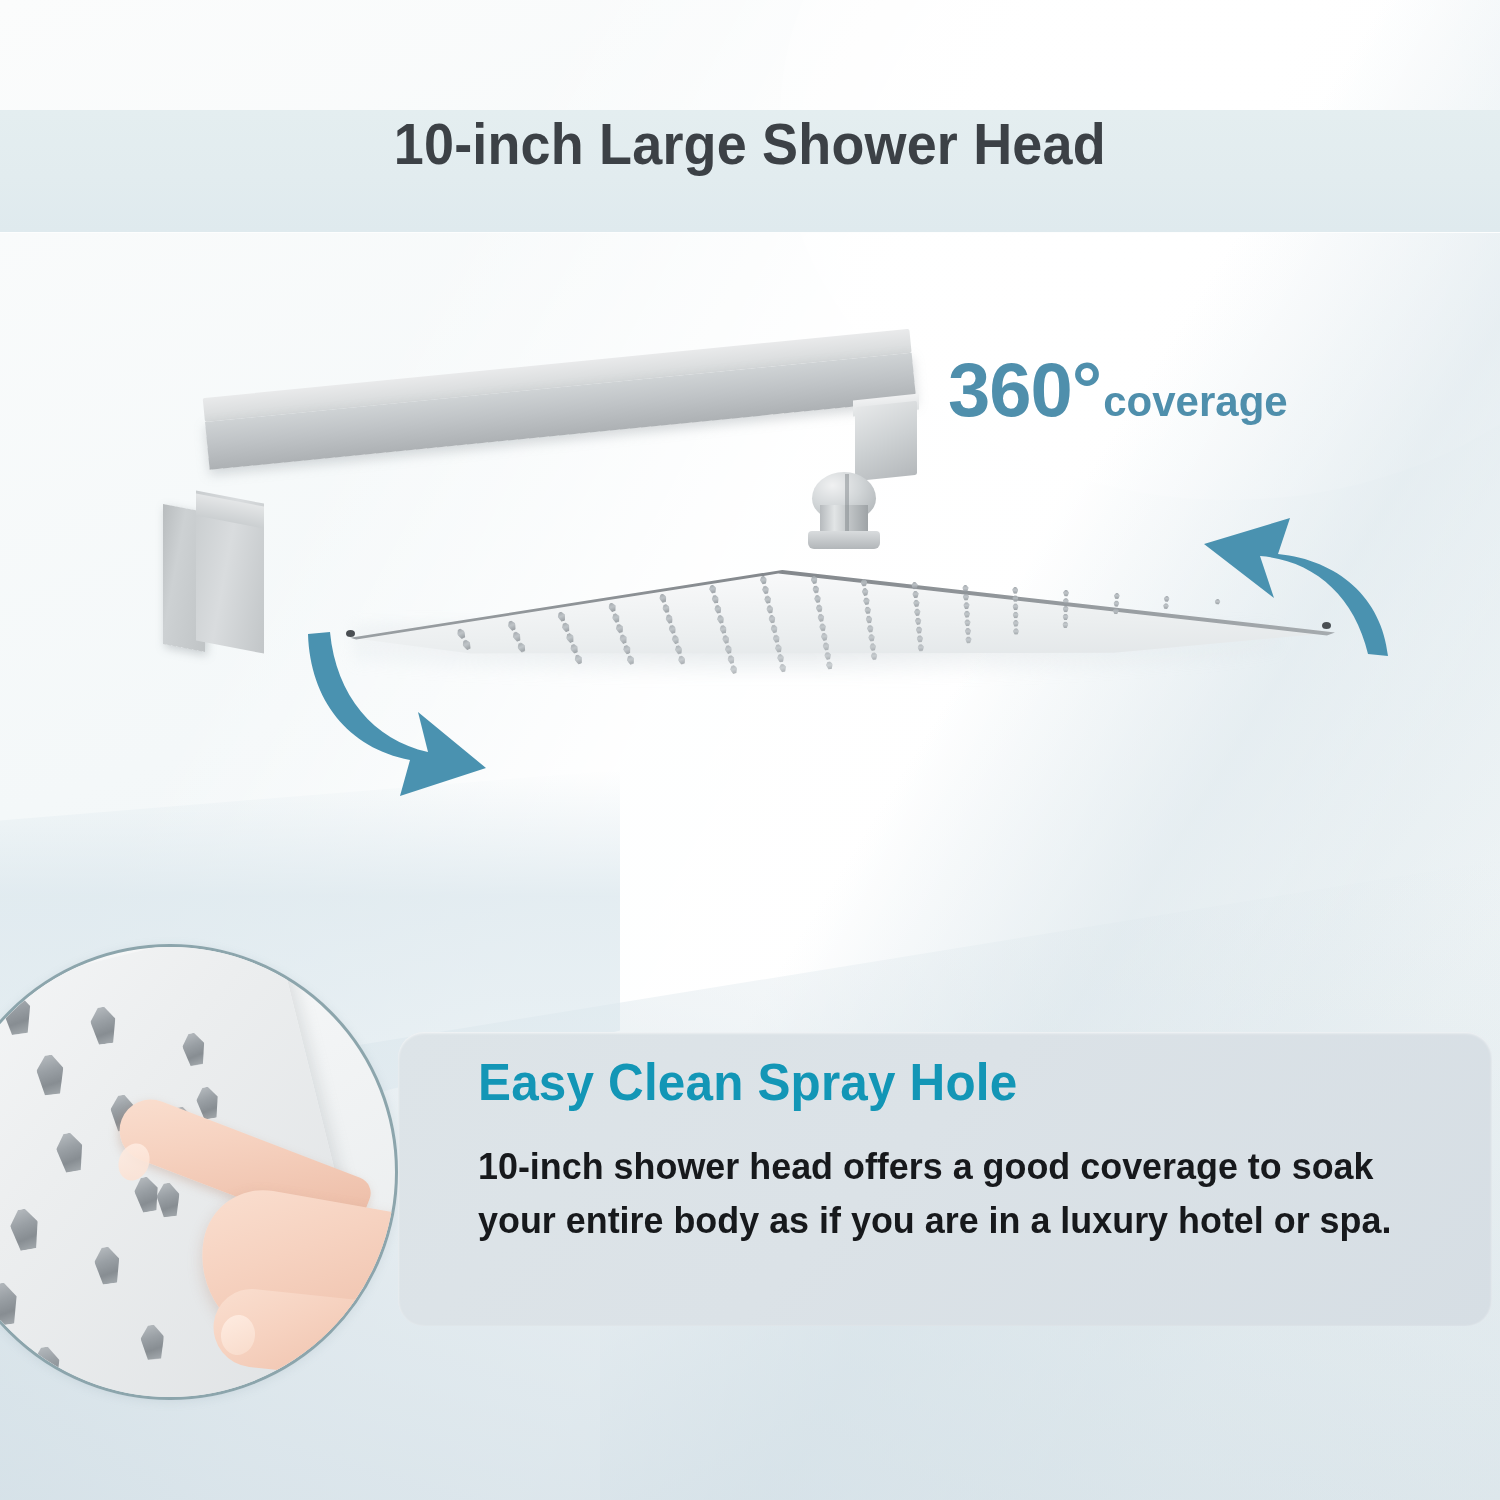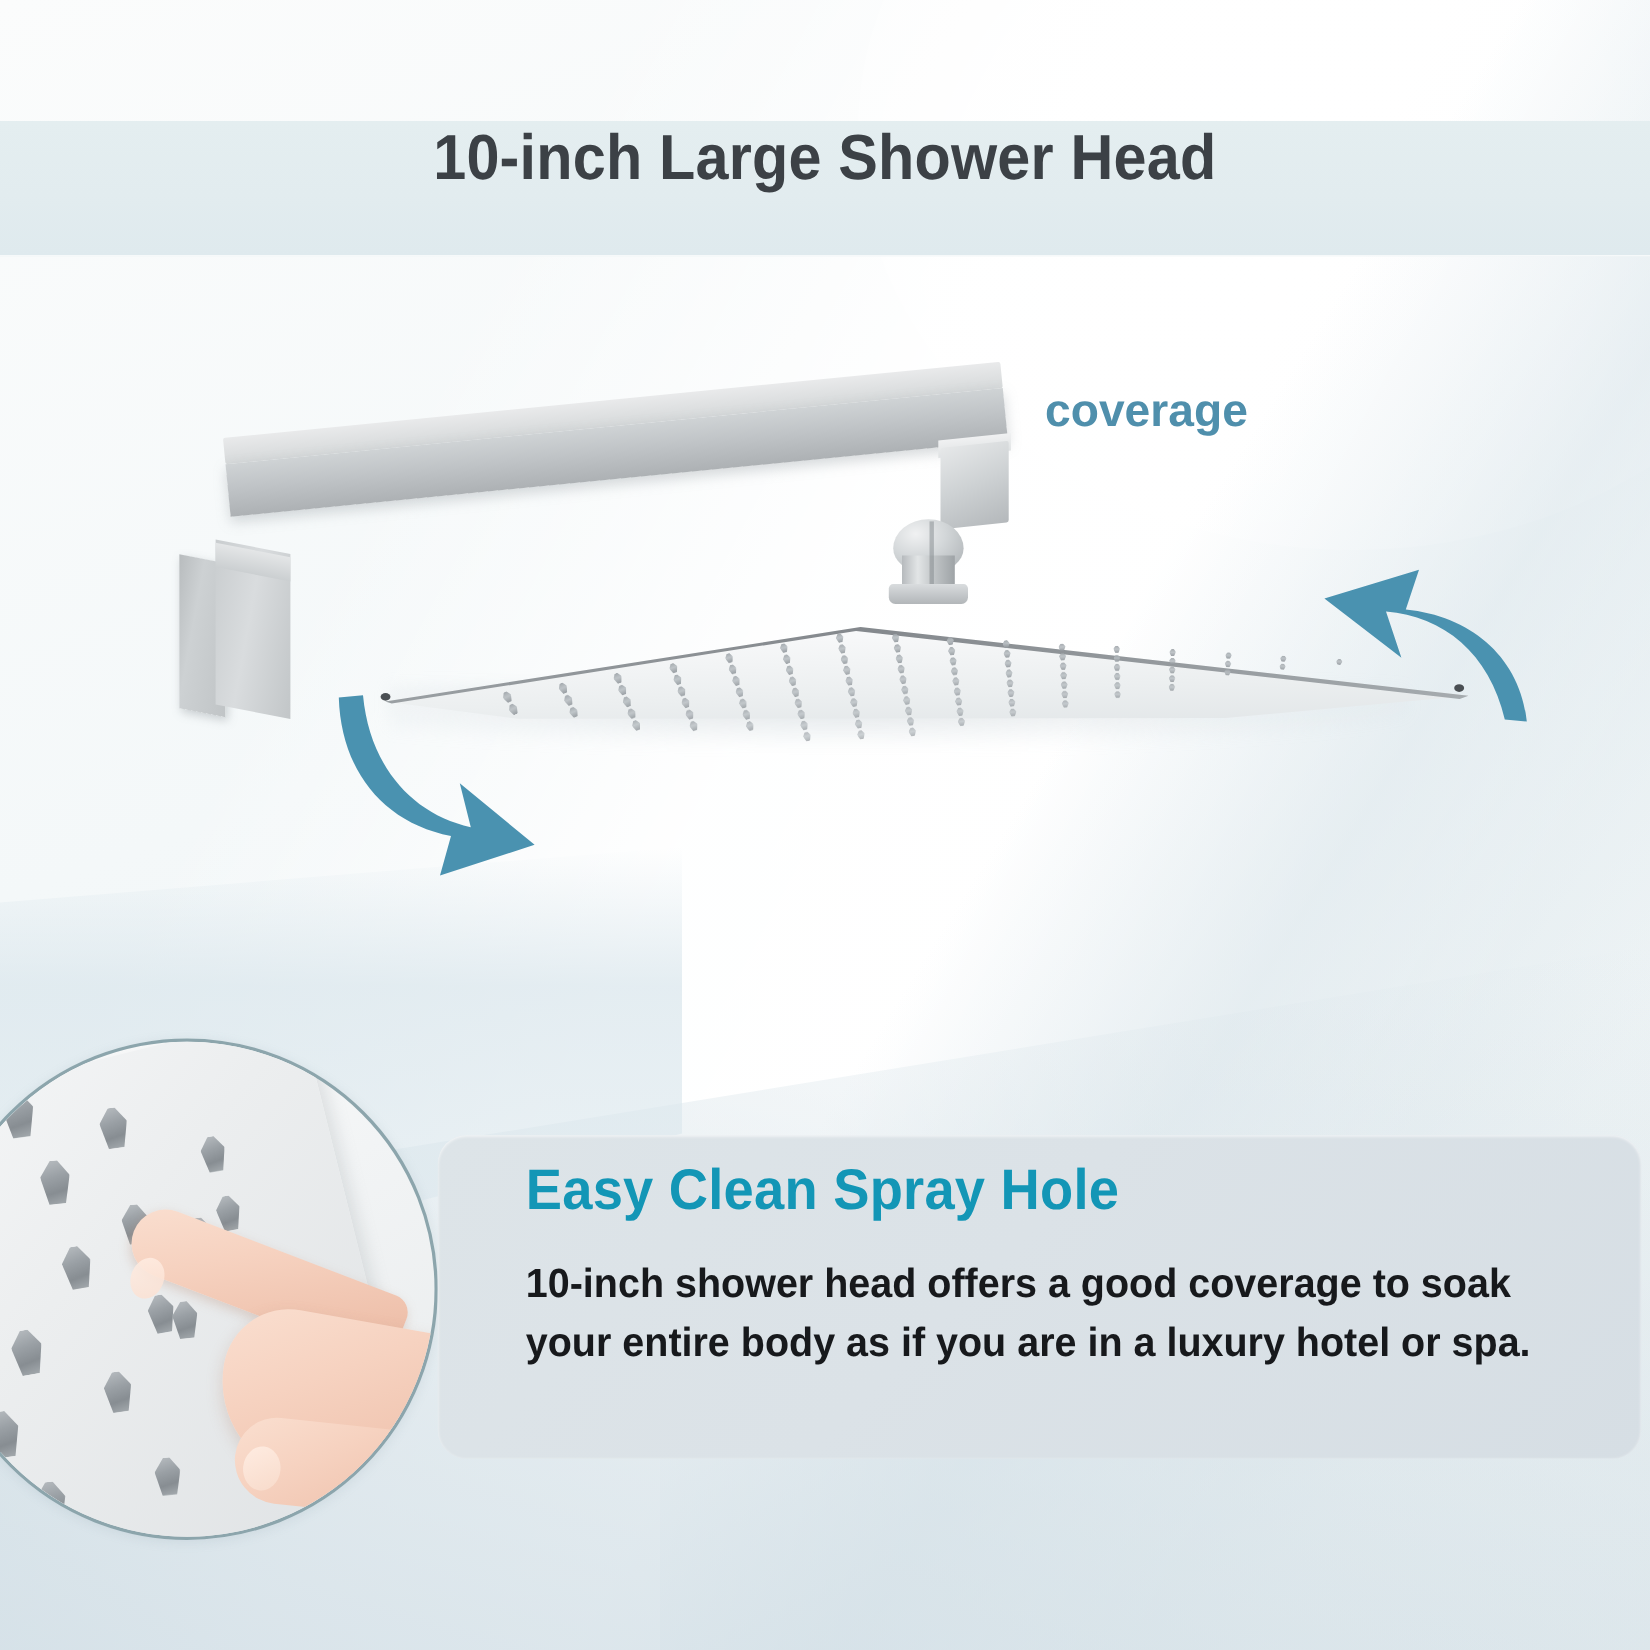--- a/index.html
+++ b/index.html
@@ -555,20 +555,21 @@
     <div class="inset-hand">
       <div class="finger finger-index"></div>
       <div class="finger-nail"></div>
       <div class="finger knuckle"></div>
       <div class="finger finger-mid"></div>
       <div class="finger-mid-nail"></div>
     </div>
   </div>
 
   <div class="rotation-label">
+    <span class="rot-num">360°</span>
     <span class="rot-word">coverage</span>
   </div>
 
   <div class="info-panel"></div>
   <div class="info-head">Easy Clean Spray Hole</div>
   <div class="info-body">10-inch shower head offers a good coverage to soak your entire body as if you are in a luxury hotel or spa.</div>
 
 </div>
 
 </body></html>

